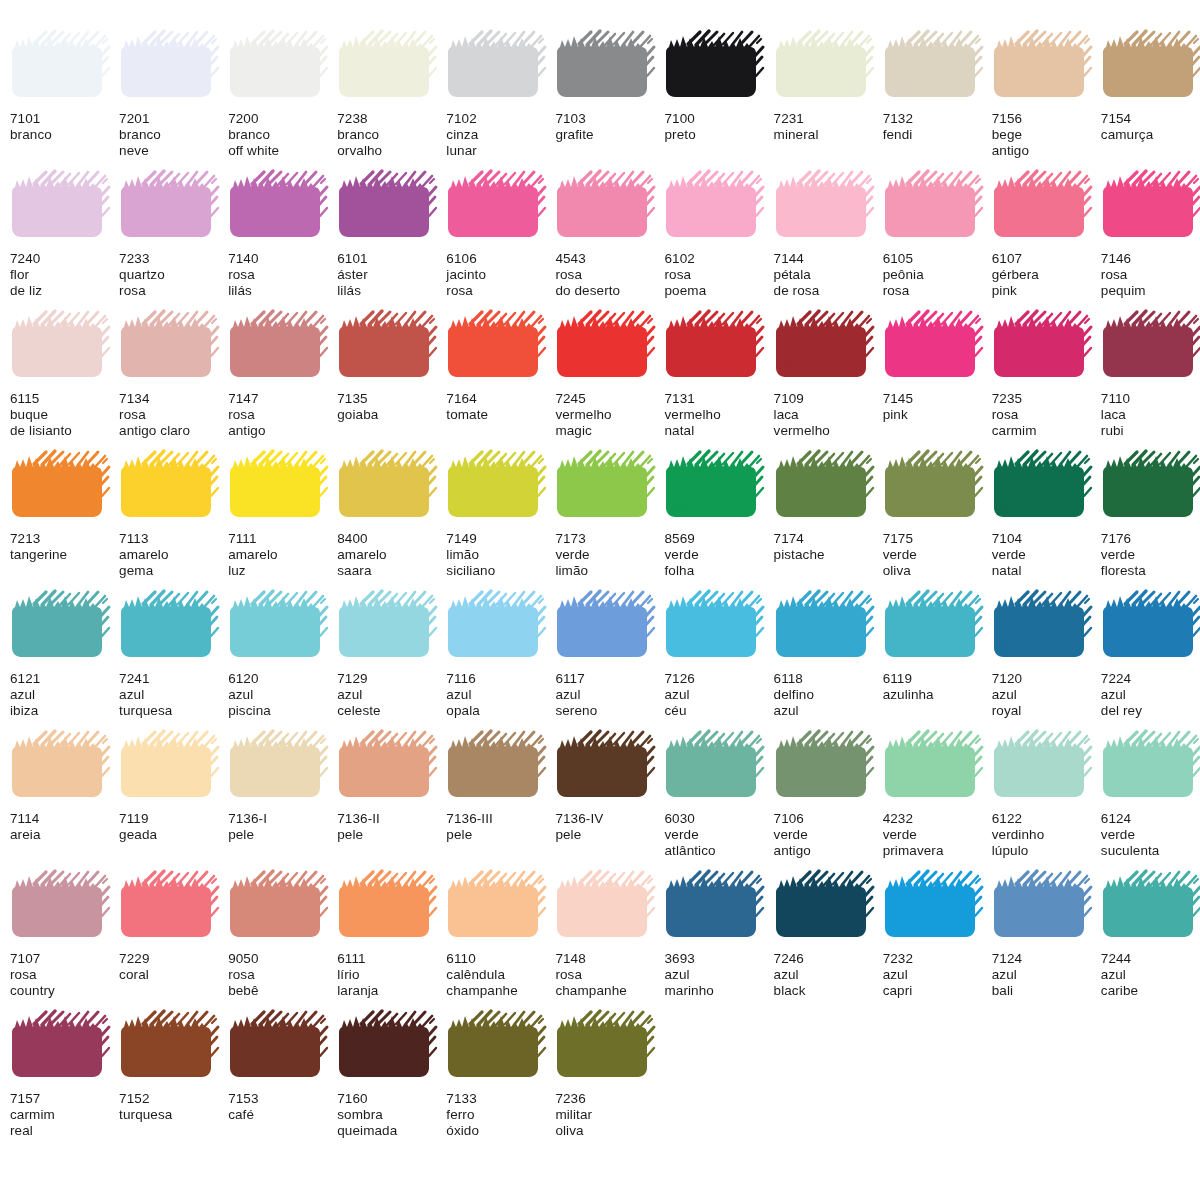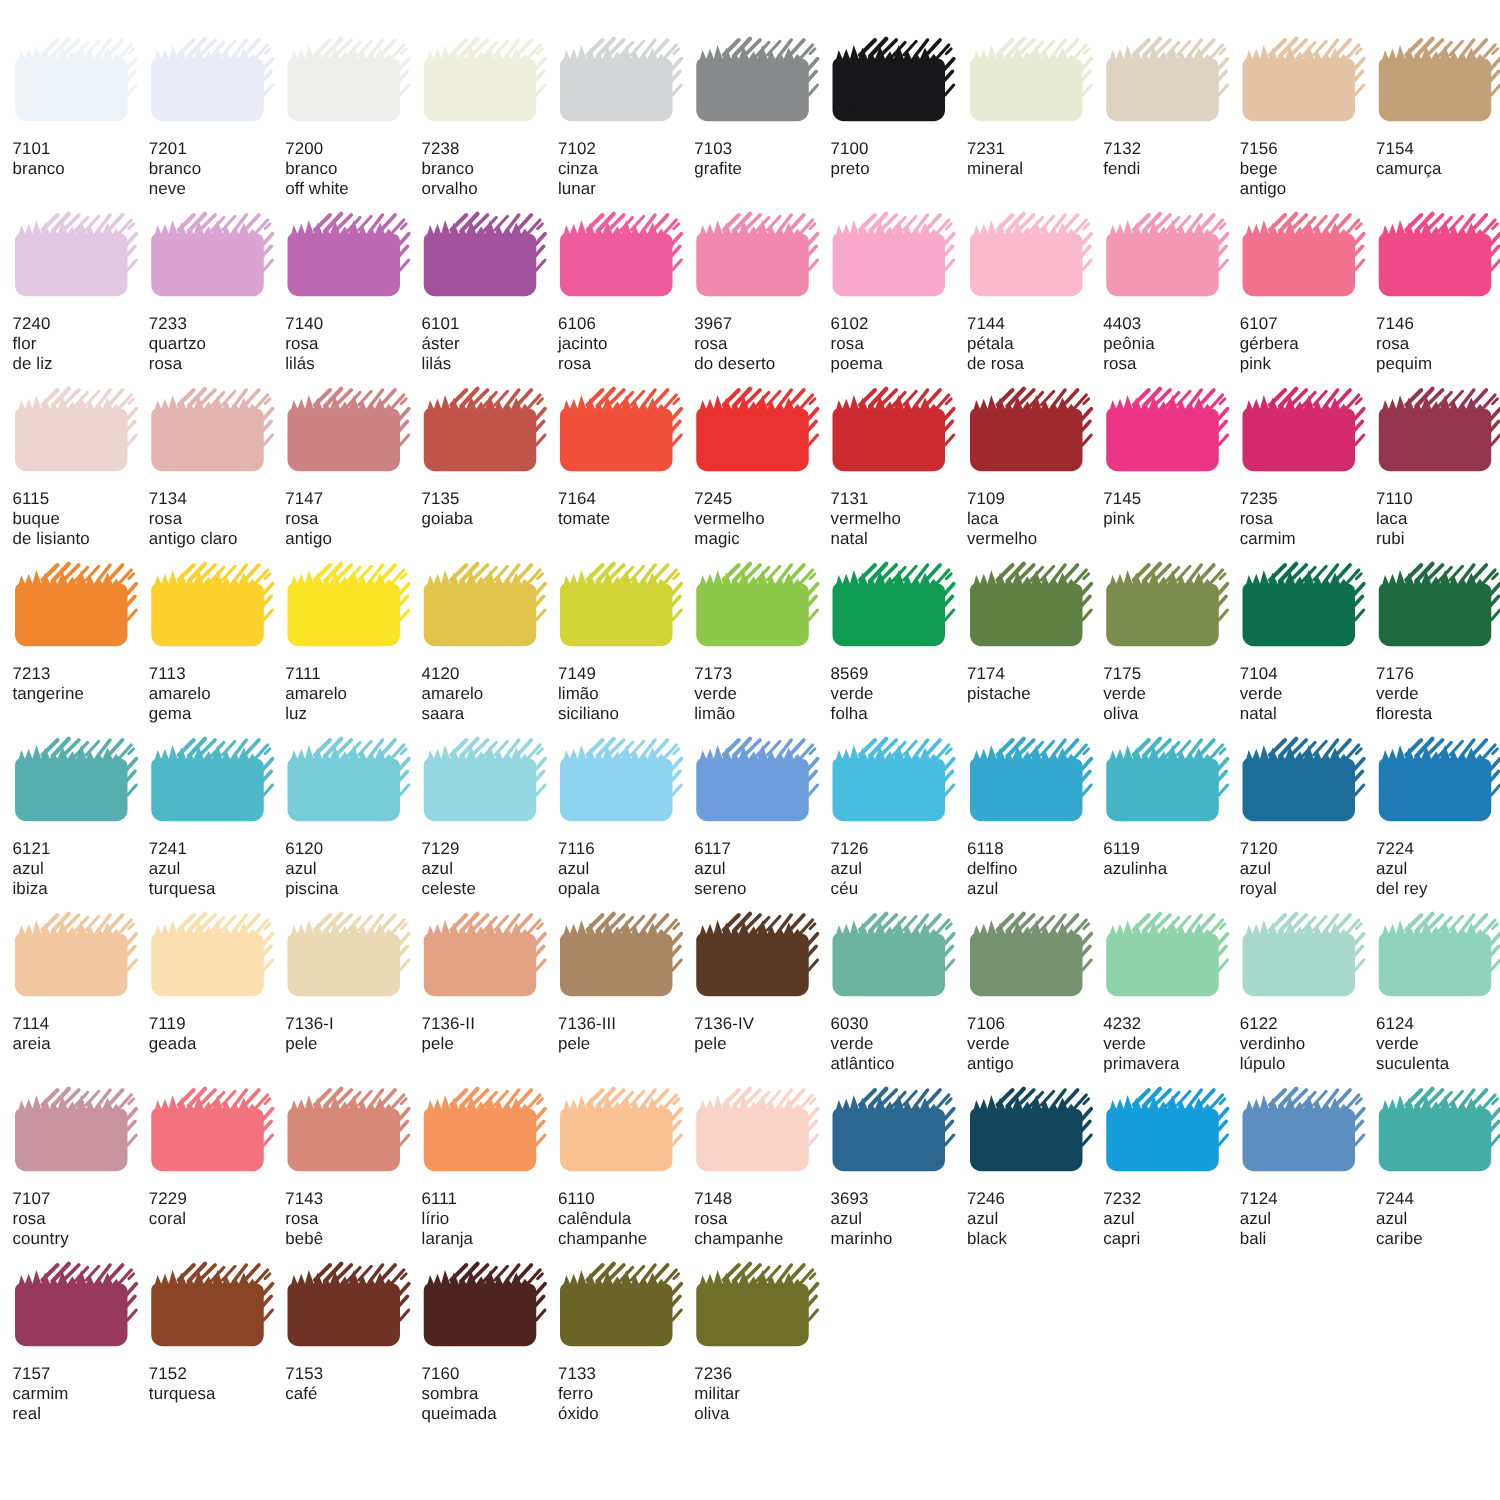--- a/index.html
+++ b/index.html
@@ -496,21 +496,21 @@
             <line x1="88" y1="16" x2="97" y2="6" stroke="#f189ae" stroke-width="2.6" stroke-linecap="round"></line>
             <line x1="93" y1="26" x2="101" y2="17" stroke="#f189ae" stroke-width="3" stroke-linecap="round"></line>
             <line x1="92" y1="36" x2="100" y2="27" stroke="#f189ae" stroke-width="2.8" stroke-linecap="round"></line>
             <line x1="94" y1="46" x2="101" y2="38" stroke="#f189ae" stroke-width="2.4" stroke-linecap="round"></line>
             <line x1="95" y1="13" x2="99" y2="9" stroke="#f189ae" stroke-width="2.2" stroke-linecap="round"></line>
             <line x1="8" y1="62" x2="16" y2="54" stroke="#f189ae" stroke-width="3" stroke-linecap="round"></line>
             <line x1="15" y1="63" x2="22" y2="55" stroke="#f189ae" stroke-width="2.8" stroke-linecap="round"></line>
           </svg>
         </div>
         <div class="swatch-labels">
-          <div class="swatch-code">3967</div>
+          <div class="swatch-code">4543</div>
           <div class="swatch-name">rosa
 do deserto</div>
         </div>
       </div>
       <div class="swatch-cell">
         <div class="swatch-art">
           <svg viewBox="0 0 104 78" preserveAspectRatio="xMinYMin meet">
             <path d="M4,22 C4,20 5,18 7,17 L9,10 L12,17 L15,9 L18,17 L21,6 L25,17 L28,8 L32,17 L35,12 L38,17 L42,7 L46,17 L50,11 L53,17 L57,6 L61,17 L64,10 L67,17 L71,12 L74,17 L78,8 L82,17 L85,13 L88,17 C91,17 94,19 94,23 L94,58 C94,63 90,67 85,67 L13,67 C8,67 4,63 4,58 Z" fill="#f9aacb"></path>
             <line x1="26" y1="14" x2="38" y2="2" stroke="#f9aacb" stroke-width="3.2" stroke-linecap="round"></line>
             <line x1="34" y1="15" x2="47" y2="1" stroke="#f9aacb" stroke-width="3.4" stroke-linecap="round"></line>
@@ -574,21 +574,21 @@
             <line x1="88" y1="16" x2="97" y2="6" stroke="#f598b5" stroke-width="2.6" stroke-linecap="round"></line>
             <line x1="93" y1="26" x2="101" y2="17" stroke="#f598b5" stroke-width="3" stroke-linecap="round"></line>
             <line x1="92" y1="36" x2="100" y2="27" stroke="#f598b5" stroke-width="2.8" stroke-linecap="round"></line>
             <line x1="94" y1="46" x2="101" y2="38" stroke="#f598b5" stroke-width="2.4" stroke-linecap="round"></line>
             <line x1="95" y1="13" x2="99" y2="9" stroke="#f598b5" stroke-width="2.2" stroke-linecap="round"></line>
             <line x1="8" y1="62" x2="16" y2="54" stroke="#f598b5" stroke-width="3" stroke-linecap="round"></line>
             <line x1="15" y1="63" x2="22" y2="55" stroke="#f598b5" stroke-width="2.8" stroke-linecap="round"></line>
           </svg>
         </div>
         <div class="swatch-labels">
-          <div class="swatch-code">4403</div>
+          <div class="swatch-code">6105</div>
           <div class="swatch-name">peônia
 rosa</div>
         </div>
       </div>
       <div class="swatch-cell">
         <div class="swatch-art">
           <svg viewBox="0 0 104 78" preserveAspectRatio="xMinYMin meet">
             <path d="M4,22 C4,20 5,18 7,17 L9,10 L12,17 L15,9 L18,17 L21,6 L25,17 L28,8 L32,17 L35,12 L38,17 L42,7 L46,17 L50,11 L53,17 L57,6 L61,17 L64,10 L67,17 L71,12 L74,17 L78,8 L82,17 L85,13 L88,17 C91,17 94,19 94,23 L94,58 C94,63 90,67 85,67 L13,67 C8,67 4,63 4,58 Z" fill="#f2718f"></path>
             <line x1="26" y1="14" x2="38" y2="2" stroke="#f2718f" stroke-width="3.2" stroke-linecap="round"></line>
             <line x1="34" y1="15" x2="47" y2="1" stroke="#f2718f" stroke-width="3.4" stroke-linecap="round"></line>
@@ -1016,21 +1016,21 @@
             <line x1="88" y1="16" x2="97" y2="6" stroke="#e0c44b" stroke-width="2.6" stroke-linecap="round"></line>
             <line x1="93" y1="26" x2="101" y2="17" stroke="#e0c44b" stroke-width="3" stroke-linecap="round"></line>
             <line x1="92" y1="36" x2="100" y2="27" stroke="#e0c44b" stroke-width="2.8" stroke-linecap="round"></line>
             <line x1="94" y1="46" x2="101" y2="38" stroke="#e0c44b" stroke-width="2.4" stroke-linecap="round"></line>
             <line x1="95" y1="13" x2="99" y2="9" stroke="#e0c44b" stroke-width="2.2" stroke-linecap="round"></line>
             <line x1="8" y1="62" x2="16" y2="54" stroke="#e0c44b" stroke-width="3" stroke-linecap="round"></line>
             <line x1="15" y1="63" x2="22" y2="55" stroke="#e0c44b" stroke-width="2.8" stroke-linecap="round"></line>
           </svg>
         </div>
         <div class="swatch-labels">
-          <div class="swatch-code">4120</div>
+          <div class="swatch-code">8400</div>
           <div class="swatch-name">amarelo
 saara</div>
         </div>
       </div>
       <div class="swatch-cell">
         <div class="swatch-art">
           <svg viewBox="0 0 104 78" preserveAspectRatio="xMinYMin meet">
             <path d="M4,22 C4,20 5,18 7,17 L9,10 L12,17 L15,9 L18,17 L21,6 L25,17 L28,8 L32,17 L35,12 L38,17 L42,7 L46,17 L50,11 L53,17 L57,6 L61,17 L64,10 L67,17 L71,12 L74,17 L78,8 L82,17 L85,13 L88,17 C91,17 94,19 94,23 L94,58 C94,63 90,67 85,67 L13,67 C8,67 4,63 4,58 Z" fill="#d2d336"></path>
             <line x1="26" y1="14" x2="38" y2="2" stroke="#d2d336" stroke-width="3.2" stroke-linecap="round"></line>
             <line x1="34" y1="15" x2="47" y2="1" stroke="#d2d336" stroke-width="3.4" stroke-linecap="round"></line>
@@ -1845,21 +1845,21 @@
             <line x1="88" y1="16" x2="97" y2="6" stroke="#d68879" stroke-width="2.6" stroke-linecap="round"></line>
             <line x1="93" y1="26" x2="101" y2="17" stroke="#d68879" stroke-width="3" stroke-linecap="round"></line>
             <line x1="92" y1="36" x2="100" y2="27" stroke="#d68879" stroke-width="2.8" stroke-linecap="round"></line>
             <line x1="94" y1="46" x2="101" y2="38" stroke="#d68879" stroke-width="2.4" stroke-linecap="round"></line>
             <line x1="95" y1="13" x2="99" y2="9" stroke="#d68879" stroke-width="2.2" stroke-linecap="round"></line>
             <line x1="8" y1="62" x2="16" y2="54" stroke="#d68879" stroke-width="3" stroke-linecap="round"></line>
             <line x1="15" y1="63" x2="22" y2="55" stroke="#d68879" stroke-width="2.8" stroke-linecap="round"></line>
           </svg>
         </div>
         <div class="swatch-labels">
-          <div class="swatch-code">7143</div>
+          <div class="swatch-code">9050</div>
           <div class="swatch-name">rosa
 bebê</div>
         </div>
       </div>
       <div class="swatch-cell">
         <div class="swatch-art">
           <svg viewBox="0 0 104 78" preserveAspectRatio="xMinYMin meet">
             <path d="M4,22 C4,20 5,18 7,17 L9,10 L12,17 L15,9 L18,17 L21,6 L25,17 L28,8 L32,17 L35,12 L38,17 L42,7 L46,17 L50,11 L53,17 L57,6 L61,17 L64,10 L67,17 L71,12 L74,17 L78,8 L82,17 L85,13 L88,17 C91,17 94,19 94,23 L94,58 C94,63 90,67 85,67 L13,67 C8,67 4,63 4,58 Z" fill="#f6955c"></path>
             <line x1="26" y1="14" x2="38" y2="2" stroke="#f6955c" stroke-width="3.2" stroke-linecap="round"></line>
             <line x1="34" y1="15" x2="47" y2="1" stroke="#f6955c" stroke-width="3.4" stroke-linecap="round"></line>

